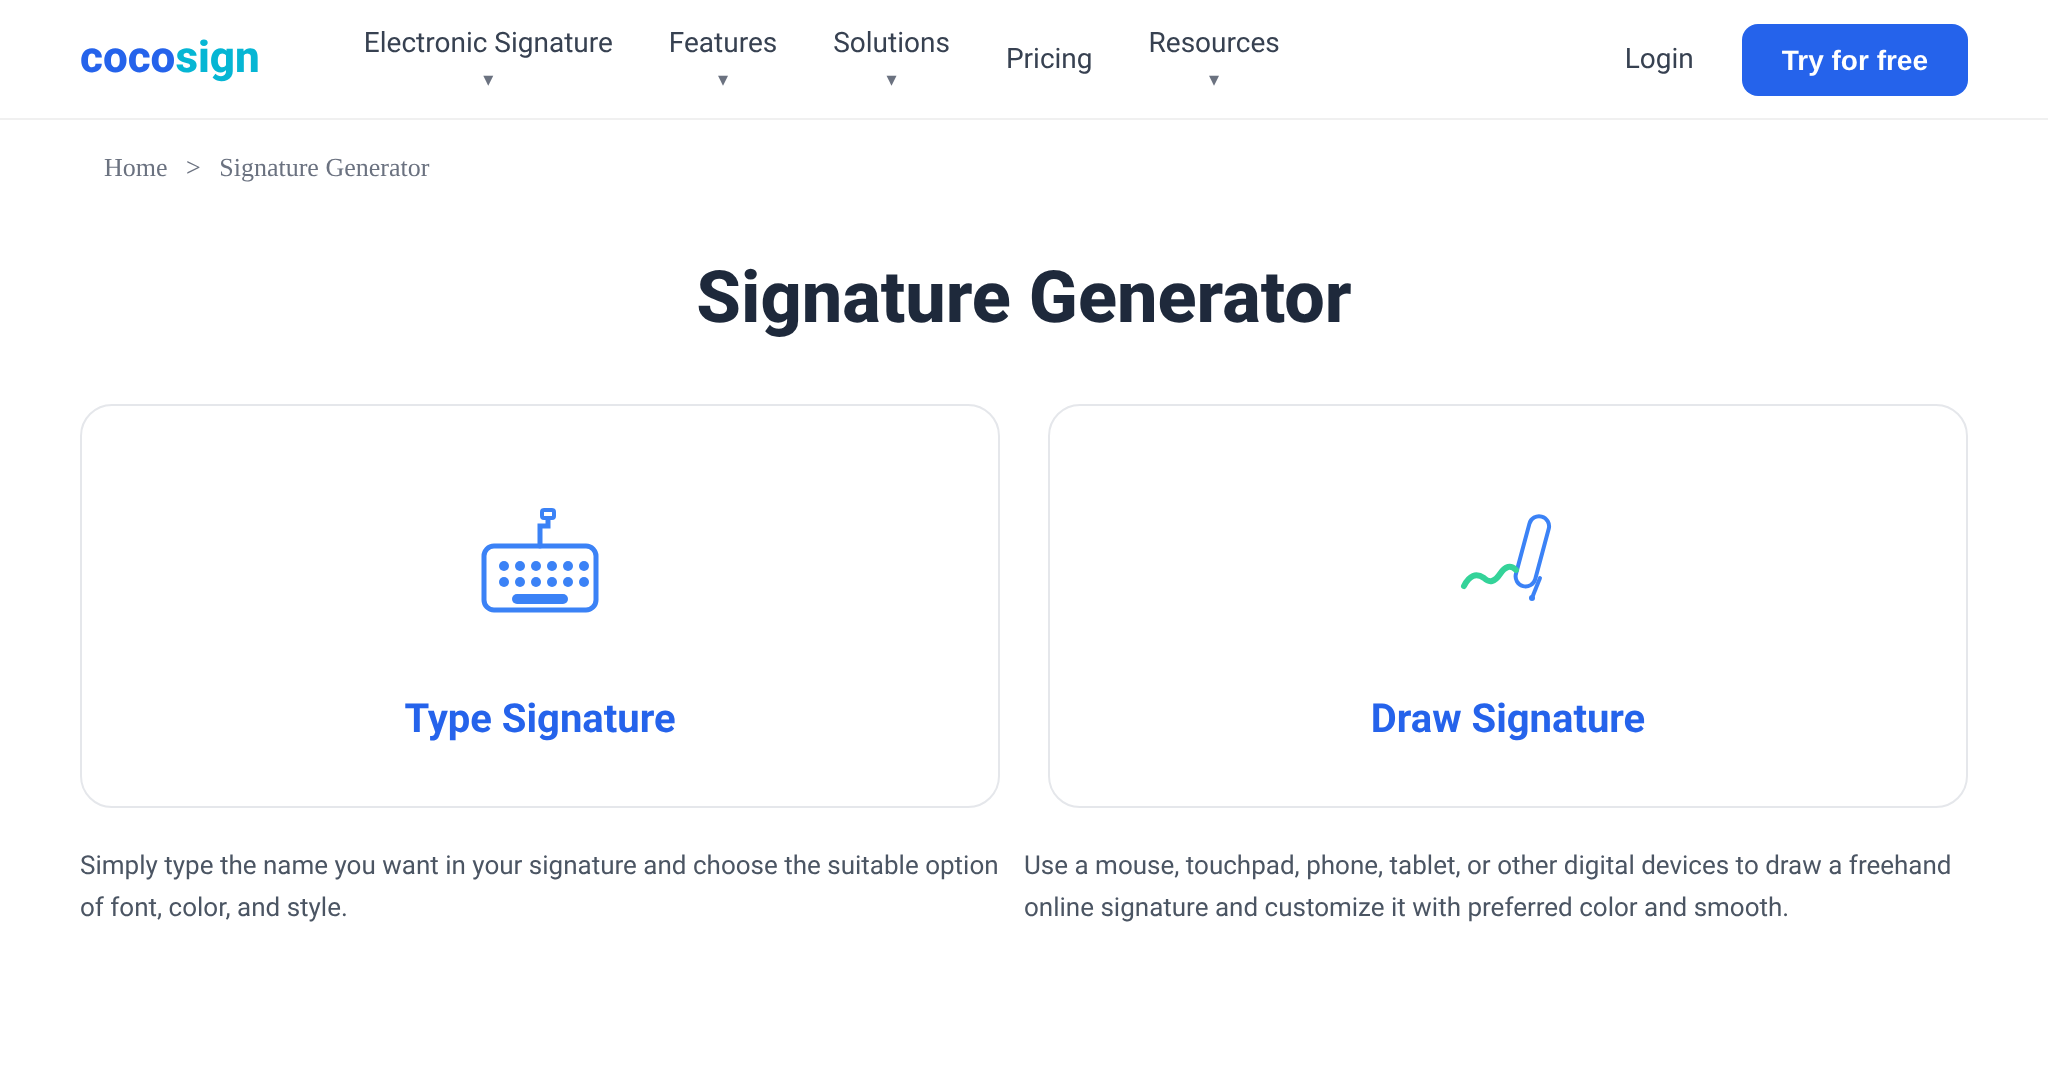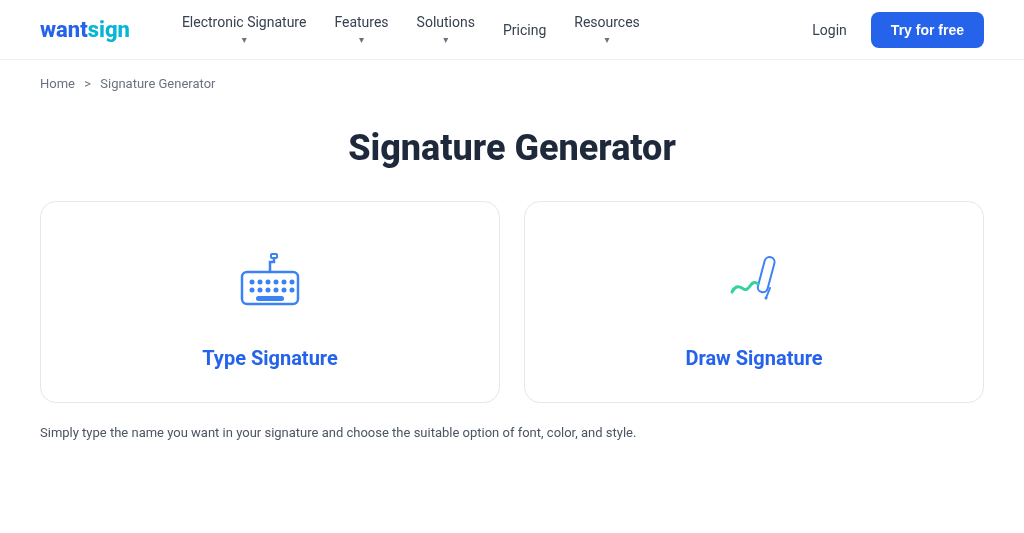--- a/index.html
+++ b/index.html
@@ -26,21 +26,21 @@
     .nav-right { display: flex; align-items: center; gap: 12px; margin-left: auto; }
     .login-btn { font-size: 14px; color: #374151; cursor: pointer; padding: 8px 12px; }
     .try-btn {
       background: #2563eb; color: #fff; border: none;
       padding: 10px 20px; border-radius: 8px; font-size: 14px;
       font-weight: 600; cursor: pointer;
     }
 
     
     .breadcrumb {
-      padding: 16px 40px; font-size: 13px; color: #6b7280;
+      padding: 16px 52px; font-size: 13px; color: #6b7280; font-family: Liberation Serif, serif;
     }
     .breadcrumb a { color: #6b7280; text-decoration: none; }
     .breadcrumb .sep { margin: 0 6px; }
     .breadcrumb .current { color: #6b7280; }
 
     
     main { padding: 20px 40px 40px; max-width: 1024px; }
 
     .page-title {
       text-align: center;
@@ -83,21 +83,21 @@
     }
 
     
     
   </style>
 </head>
 <body>
 
 <nav>
   <div class="logo">
-    <span class="logo-coco">want</span><span class="logo-sign">sign</span>
+    <span class="logo-coco">coco</span><span class="logo-sign">sign</span>
   </div>
   <div class="nav-links">
     <div class="nav-item">
       <span>Electronic Signature</span>
       <span class="chevron">▾</span>
     </div>
     <div class="nav-item">
       <span>Features</span>
       <span class="chevron">▾</span>
     </div>
@@ -170,14 +170,15 @@
           <circle cx="52" cy="56" r="1.5" fill="#3b82f6"></circle>
         </svg>
       </div>
       <div class="card-label">Draw Signature</div>
     </div>
 
   </div>
 
   <div class="desc-row">
     <div class="desc-col">Simply type the name you want in your signature and choose the suitable option of font, color, and style.</div>
+    <div class="desc-col">Use a mouse, touchpad, phone, tablet, or other digital devices to draw a freehand online signature and customize it with preferred color and smooth.</div>
   </div>
 </main>
 
 </body></html>

